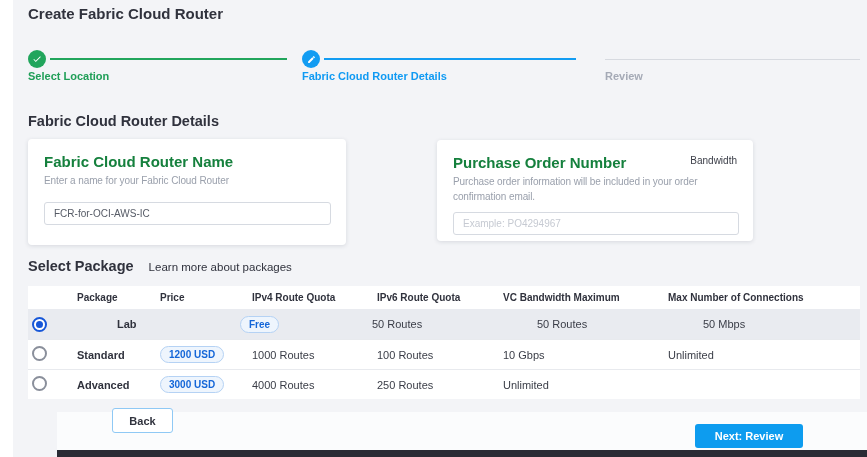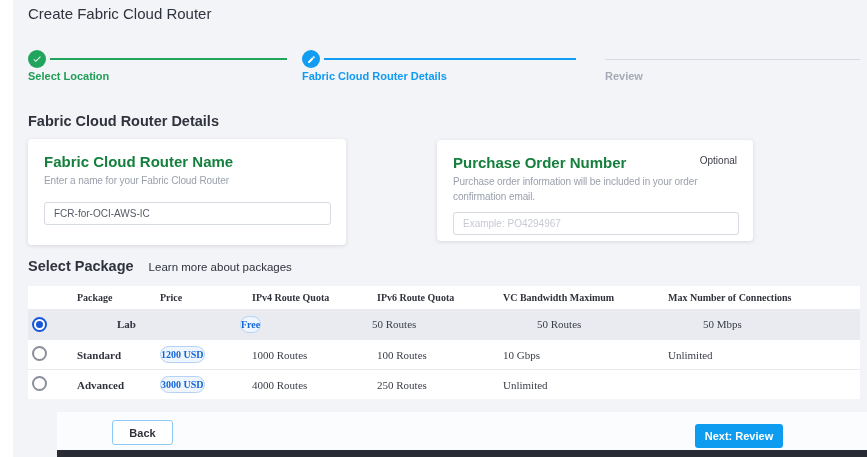--- a/index.html
+++ b/index.html
@@ -1,20 +1,20 @@
 <!DOCTYPE html>
 <html><head>
 <meta charset="utf-8">
 <style>
   * { margin:0; padding:0; box-sizing:border-box; }
   html,body { width:867px; height:457px; background:#ffffff; font-family:"Liberation Sans", sans-serif; }
   .stage { position:relative; width:867px; height:457px; overflow:hidden; background:#ffffff; }
   .panel-bg { position:absolute; left:13px; top:0; right:0; bottom:0; background:#f3f4f7; }
 
-  .page-title { position:absolute; left:28px; top:5px; font-size:15px; font-weight:400; color:#30323d; }
+  .page-title { position:absolute; left:28px; top:5px; font-size:15px; font-weight:700; color:#30323d; }
 
   
   .step-line { position:absolute; top:58px; height:2px; }
   .line-complete { left:50px; width:237px; background:#21a55c; }
   .line-active { left:324px; width:252px; background:#129cf2; }
   .line-upcoming { left:605px; width:255px; height:1px; top:59px; background:#d7dae0; }
   .step-circle { position:absolute; top:50px; width:18px; height:18px; border-radius:50%;
                  display:flex; align-items:center; justify-content:center; }
   .circle-complete { left:28px; background:#21a55c; }
   .circle-active { left:302px; background:#129cf2; }
@@ -41,41 +41,41 @@
   .card-name .text-input { margin-top:13px; }
   .card-po .text-input { margin-top:8px; width:286px; }
   .text-input::placeholder { color:#c6cad2; }
 
   
   .package-heading-row { position:absolute; left:28px; top:258px; display:flex; align-items:flex-end; gap:15px; }
   .learn-link { font-size:11.5px; font-weight:400; color:#30323d; text-decoration:none; padding-bottom:1px; cursor:pointer; }
 
   
   .pkg-table { position:absolute; left:28px; top:286px; width:832px; }
-  .tr { display:grid; grid-template-columns:49px 83px 92px 125px 126px 165px 1fr; align-items:center;font-family:Liberation Serif, serif; }
+  .tr { display:grid; grid-template-columns:49px 83px 92px 125px 126px 165px 1fr; align-items:center; }
   .thead { height:23px; background:#ffffff; font-size:10px; font-weight:700; color:#30323d; }
   .row { height:30px; background:#ffffff; font-size:11px; color:#3a3d47; cursor:pointer; }
   .row + .row { border-top:1px solid #e8eaee; }
   .row.selected { background:#e9ebf0; border-top:none;gap:40px; }
   .cell-pkg { font-weight:700; color:#30323d; }
   .radio-cell { padding-left:4px; }
   .radio { display:inline-flex; width:15px; height:15px; border-radius:50%;
            border:2px solid #8a8f9b; background:#fff; align-items:center; justify-content:center; }
   .radio.on { border-color:#1757d8; }
   .radio.on::after { content:''; width:7px; height:7px; border-radius:50%; background:#1757d8; }
-  .badge { display:inline-block; padding:2px 0; border:1px solid #b5d2f4; border-radius:11px;
+  .badge { display:inline-block; padding:2px 8px; border:1px solid #b5d2f4; border-radius:11px;
            background:#eef5fd; color:#1466d8; font-size:10px; font-weight:700; }
 
   
   .footer-strip { position:absolute; left:57px; top:412px; right:0; height:38px; background:#fbfcfd; }
   .btn { position:absolute; border-radius:3px; font-family:"Liberation Sans", sans-serif;
          font-size:11px; font-weight:700; cursor:pointer; }
-  .btn-back { left:112px; top:420px; width:61px; height:25px; background:#ffffff;
+  .btn-back { left:112px; top:408px; width:61px; height:25px; background:#ffffff;
               border:1px solid #8fc9f5; color:#30323d; }
-  .btn-next { left:695px; top:424px; width:88px; height:24px; background:#0d9cef;
+  .btn-next { left:695px; top:424px; width:108px; height:24px; background:#0d9cef;
               border:none; color:#ffffff; }
   .dark-bar { position:absolute; left:57px; top:450px; right:0; height:7px; background:#2a2c35; }
 
   svg { display:block; }
 </style>
 </head>
 <body>
 
 <div class="stage">
   <div class="panel-bg"></div>
@@ -111,21 +111,21 @@
 
   <div class="card card-name">
     <div class="card-title">Fabric Cloud Router Name</div>
     <div class="card-hint">Enter a name for your Fabric Cloud Router</div>
     <input class="text-input" type="text" value="FCR-for-OCI-AWS-IC" style="">
   </div>
 
   <div class="card card-po">
     <div class="card-title-row">
       <div class="card-title">Purchase Order Number</div>
-      <div class="optional">Optional</div>
+      <div class="optional">Bandwidth</div>
     </div>
     <div class="card-hint">Purchase order information will be included in your order confirmation email.</div>
     <input class="text-input" type="text" placeholder="Example: PO4294967" style="">
   </div>
 
   <div class="package-heading-row">
     <div class="section-heading" style="position:static;">Select Package</div>
     <a class="learn-link">Learn more about packages</a>
   </div>
 

